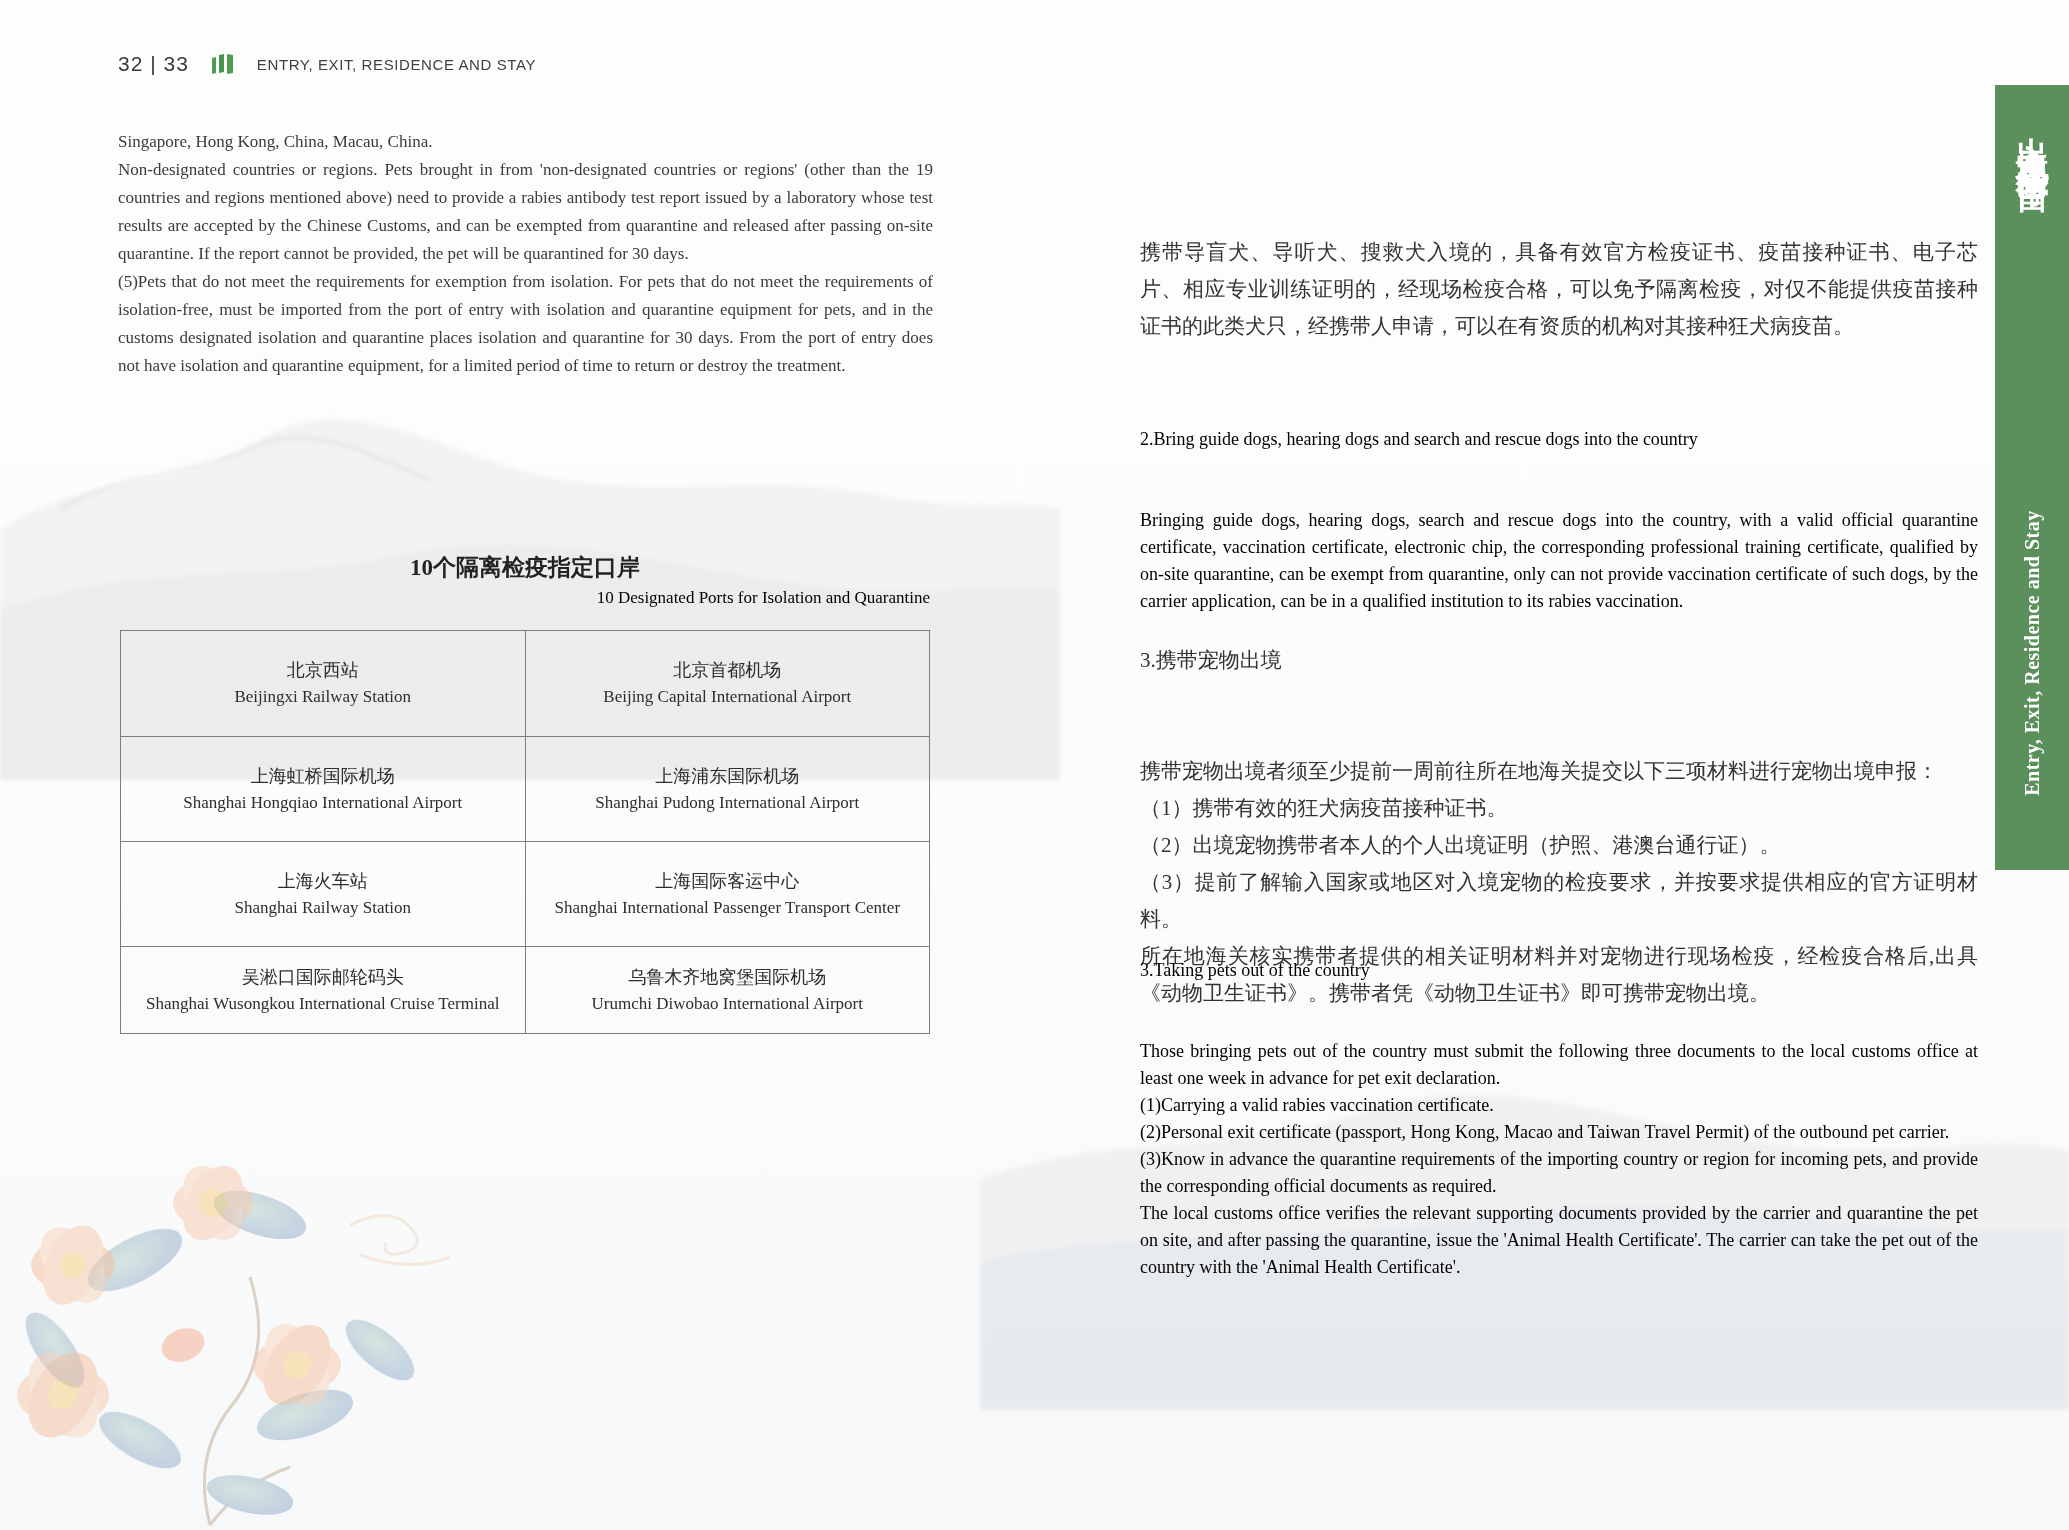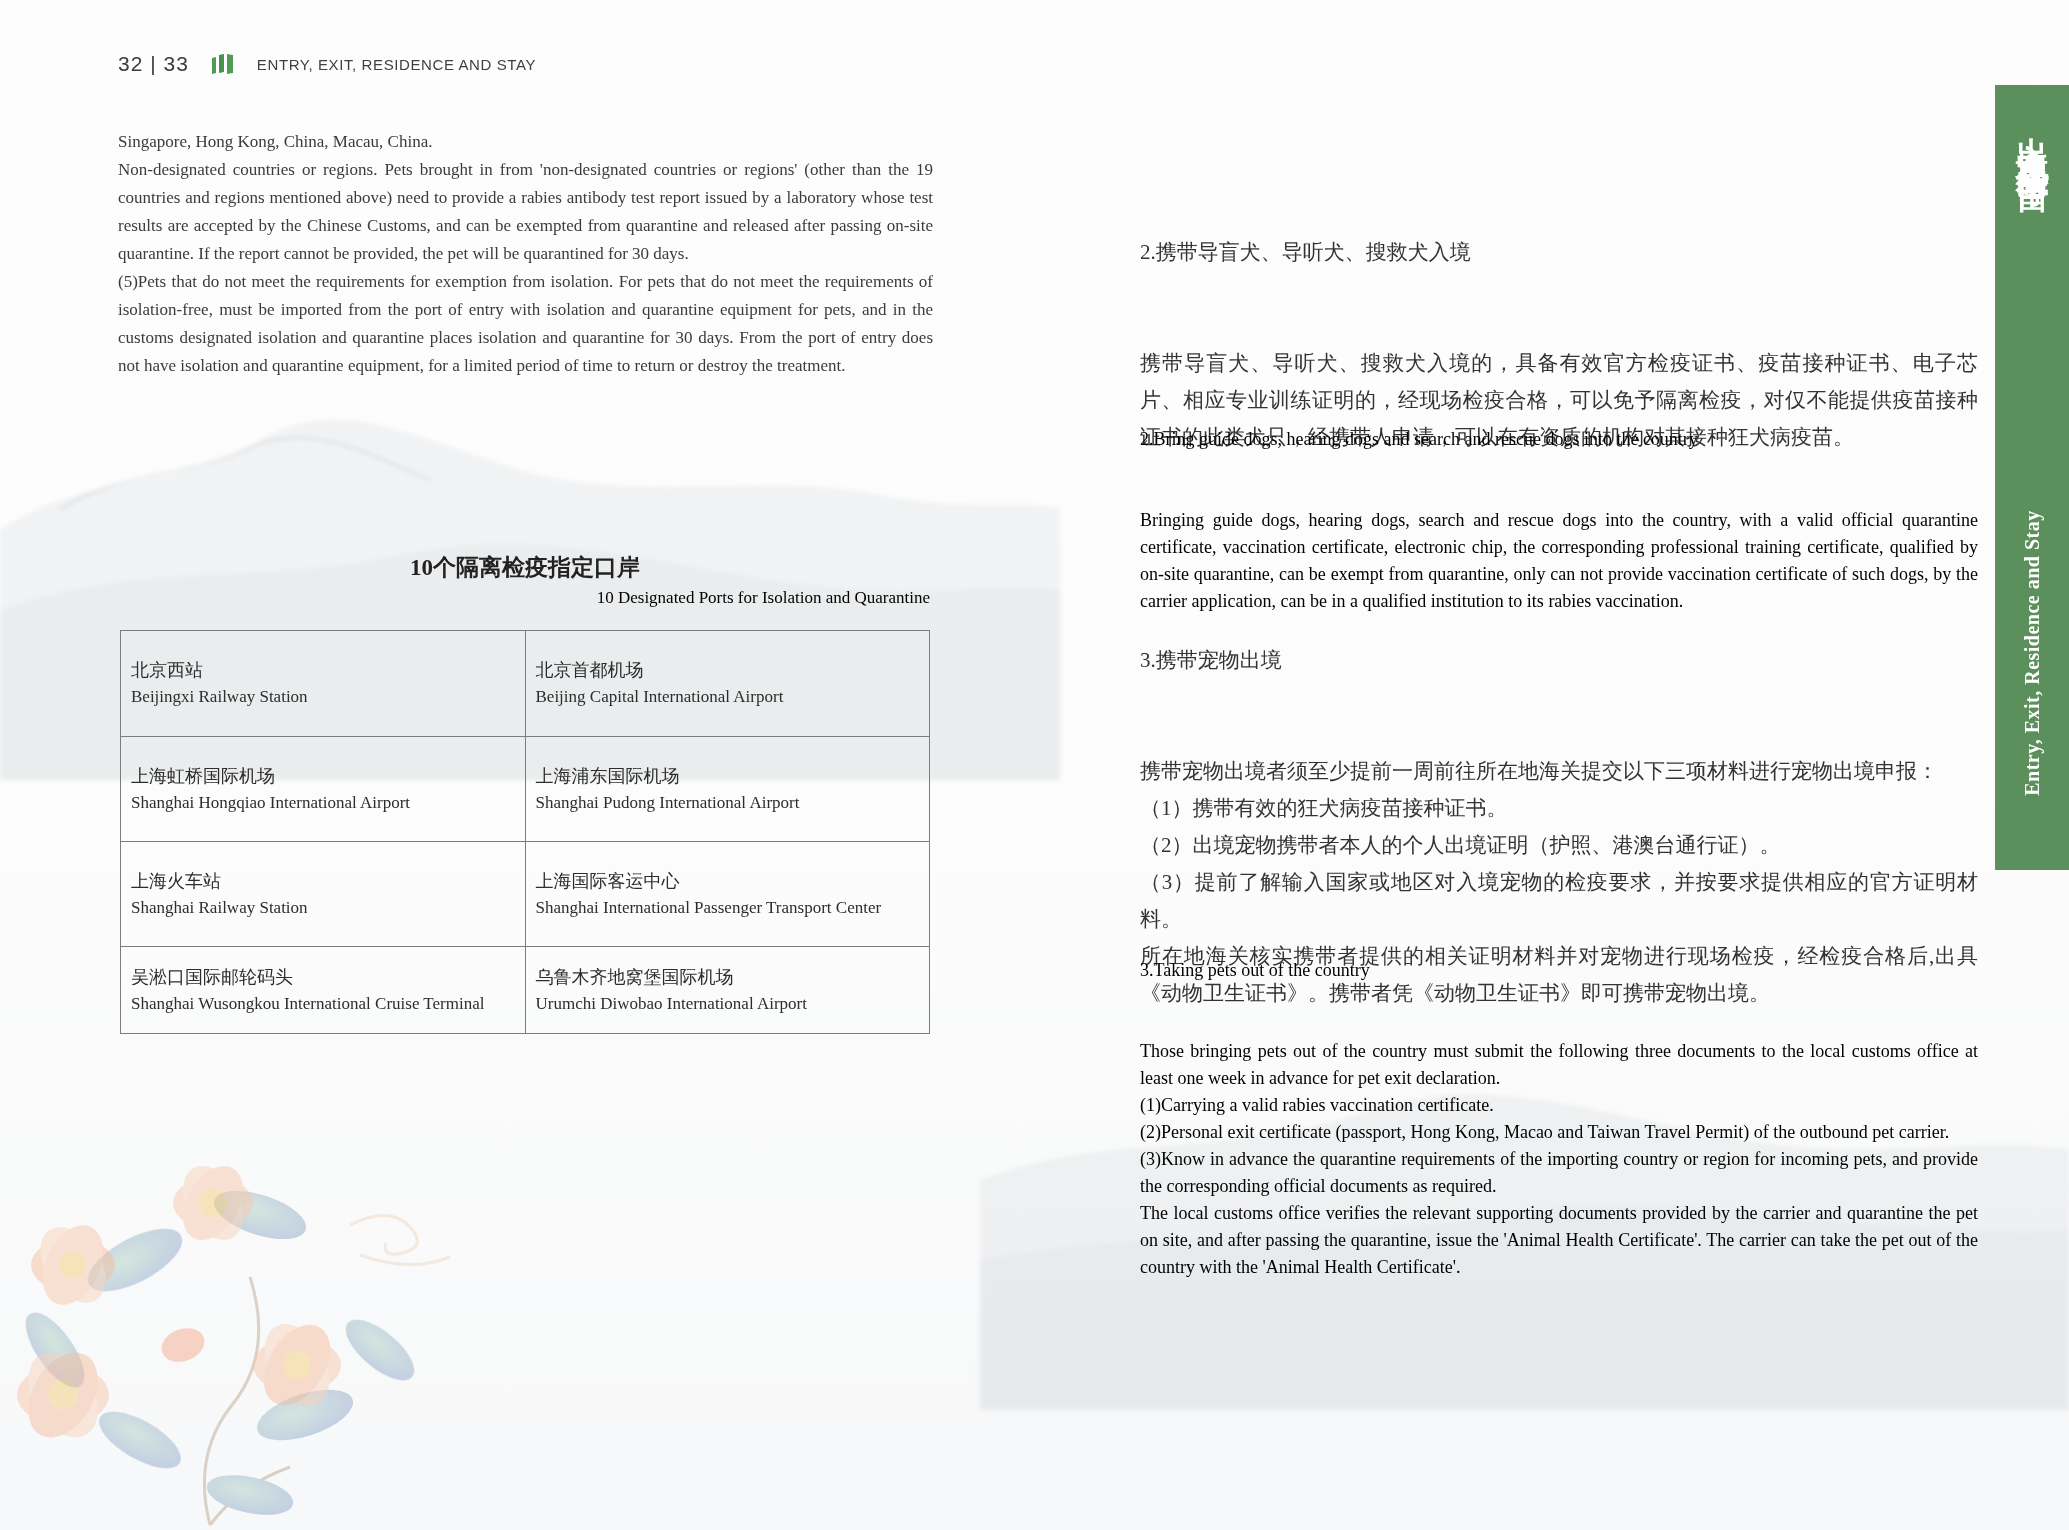--- a/index.html
+++ b/index.html
@@ -18,21 +18,21 @@
   .header-title{font-size:15px;color:#3f3f3f;letter-spacing:0.6px;font-weight:500;}
 
   
   .intro{left:118px;top:128px;width:815px;font-size:17px;line-height:28px;
     color:#3b3b3b;text-align:justify;white-space:pre-wrap;}
   .table-title-zh{left:120px;top:552px;width:810px;text-align:center;
     font-size:23px;font-weight:700;color:#222;}
   .table-title-en{left:120px;top:588px;width:810px;text-align:right;
     font-size:17px;color:#000000;}
   .ports-table{left:120px;top:630px;width:810px;border-collapse:collapse;table-layout:fixed;}
-  .ports-table td{border:1px solid #7d7d7d;text-align:left;vertical-align:middle;
+  .ports-table td{border:1px solid #7d7d7d;text-align:center;vertical-align:middle;
     padding:4px 10px;background:transparent;}
   .cell-zh{font-size:18px;line-height:27px;color:#2d2d2d;}
   .cell-en{font-size:17px;line-height:26px;color:#2d2d2d;}
   .r1{height:106px}.r2{height:105px}.r3{height:105px}.r4{height:87px}.r5{height:96px}
 
   
   .rc-block{left:1140px;width:838px;position:absolute;}
   .zh-block{font-size:21px;line-height:37px;color:#333;white-space:pre-wrap;text-align:justify;}
   .zh-block .sec-heading{font-size:21px;line-height:37px;font-weight:400;}
   .en-block{font-size:18px;line-height:27px;color:#000000;white-space:pre-wrap;text-align:justify;}
@@ -172,21 +172,20 @@
     </td>
     <td>
       <div class="cell-zh">乌鲁木齐地窝堡国际机场</div>
       <div class="cell-en">Urumchi Diwobao International Airport</div>
     </td>
   </tr>
 </tbody>
   </table>
 
 <div class="rc-block zh-block content" style="top:160px;">
-  <span class="sec-heading">2.携带导盲犬、导听犬、搜救犬入境</span>
   <span class="sec-body">携带导盲犬、导听犬、搜救犬入境的，具备有效官方检疫证书、疫苗接种证书、电子芯片、相应专业训练证明的，经现场检疫合格，可以免予隔离检疫，对仅不能提供疫苗接种证书的此类犬只，经携带人申请，可以在有资质的机构对其接种狂犬病疫苗。</span>
 </div>
 
 <div class="rc-block en-block content" style="top:372px;">
   <span class="sec-heading">2.Bring guide dogs, hearing dogs and search and rescue dogs into the country</span>
   <span class="sec-body">Bringing guide dogs, hearing dogs, search and rescue dogs into the country, with a valid official quarantine certificate, vaccination certificate, electronic chip, the corresponding professional training certificate, qualified by on-site quarantine, can be exempt from quarantine, only can not provide vaccination certificate of such dogs, by the carrier application, can be in a qualified institution to its rabies vaccination.</span>
 </div>
 
 <div class="rc-block zh-block content" style="top:568px;">
   <span class="sec-heading">3.携带宠物出境</span>

